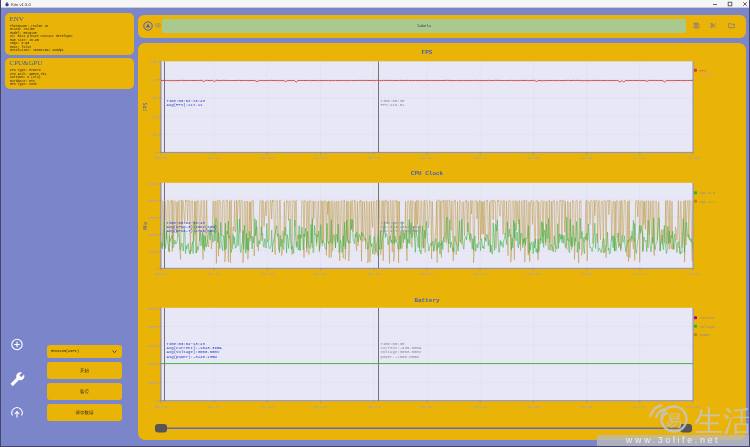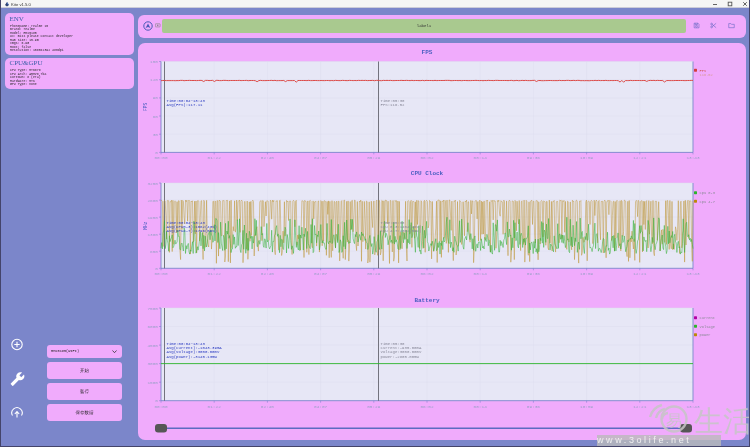--- a/index.html
+++ b/index.html
@@ -1,19 +1,19 @@
 <!DOCTYPE html>
 <html><head>
 <meta charset="utf-8">
 <style>
 * { margin:0; padding:0; box-sizing:border-box; }
 html,body { width:750px; height:447px; overflow:hidden; }
 body { font-family:"Liberation Sans", sans-serif; position:relative; background:#7b86ca; border-left:1px solid #44446a; border-right:1px solid #44446a; border-bottom:1px solid #44446a; }
 .abs { position:absolute; }
-.card { position:absolute; background:#f0abfc; border-radius:5px; }
+.card { position:absolute; background:#eab308; border-radius:5px; }
 .tiny { font-family:"Liberation Mono", monospace; font-size:3.2px; line-height:3.55px; color:#2a2a2a; white-space:pre; }
 </style>
 </head>
 <body>
 
 <div class="abs" style="left:0;top:0;width:748px;height:8px;background:#f5f5f5;border-bottom:1px solid #ccccd8;">
   <svg class="abs" style="left:3px;top:1px;" width="6" height="6" viewBox="0 0 6 6">
       <path d="M1 4 L3 1 L5 4 L3 5.5 Z" fill="#2a3f6f"></path>
       <path d="M3 1 L5 4 L3 3 Z" fill="#4a6fbf"></path>
     </svg>
@@ -318,13 +318,13 @@
     <g stroke="#c6c6c6" fill="none" stroke-width="2.4">
       <path d="M16 5 A17 17 0 0 0 4 17"></path>
       <path d="M19 9 A12 12 0 0 0 10 18"></path>
       <path d="M22 13 A7 7 0 0 0 16 19"></path>
     </g>
     <circle cx="28" cy="19" r="12.5" fill="none" stroke="#c6c6c6" stroke-width="2.4"></circle>
     <text x="20" y="25.5" font-size="16" fill="#c6c6c6" font-family="Liberation Sans">易</text>
     <text x="48" y="31" font-size="29" fill="#c6c6c6" font-family="Liberation Sans">生活</text>
   </svg>
 </div>
-<div class="abs" style="left:596px;top:434.5px;width:124px;height:11.5px;background:rgba(186,186,186,0.8);color:#f0f0f0;font-size:9px;letter-spacing:2.6px;text-align:left;line-height:11.5px;white-space:nowrap;">www.3olife.net</div>
+<div class="abs" style="left:596px;top:434.5px;width:152px;height:11.5px;background:rgba(186,186,186,0.8);color:#f0f0f0;font-size:9px;letter-spacing:2.6px;text-align:center;line-height:11.5px;white-space:nowrap;">www.3olife.net</div>
 
 </body></html>

